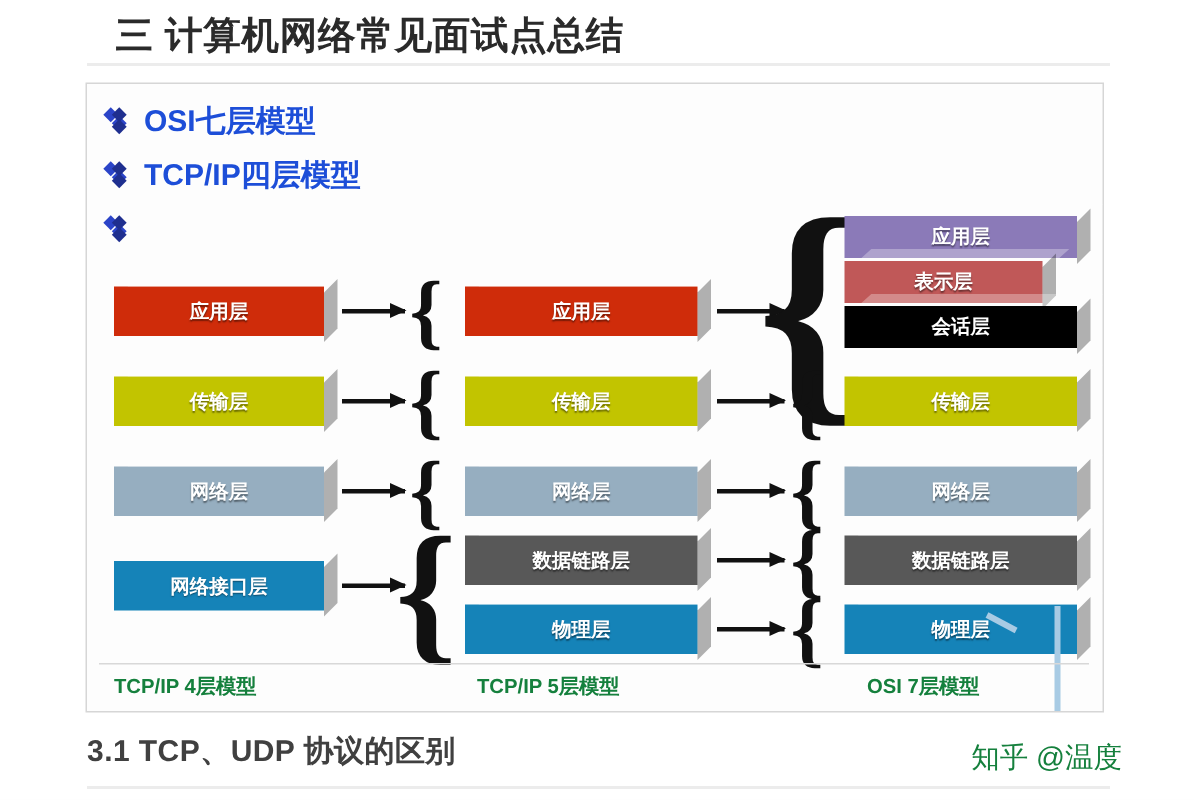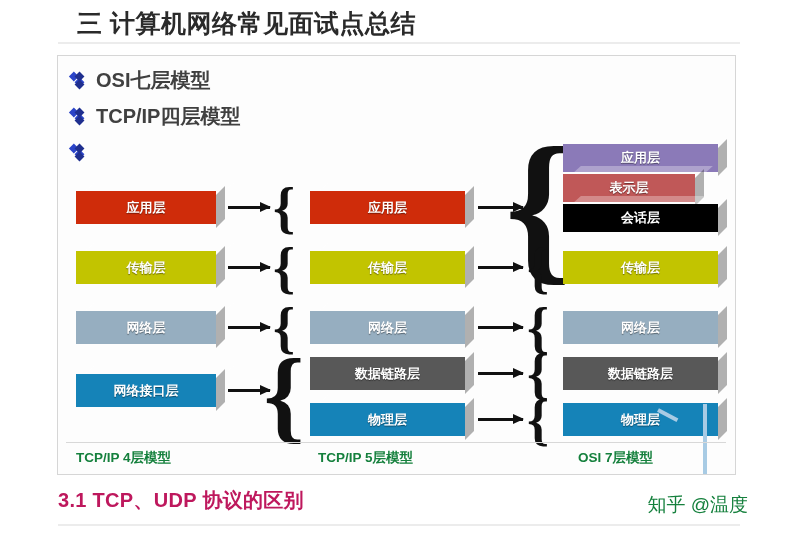--- a/index.html
+++ b/index.html
@@ -19,21 +19,21 @@
     letter-spacing:.5px;white-space:nowrap;margin-left:19px;
   }
   .rule-top{
     position:absolute;left:58px;top:42px;width:682px;height:2px;
     background:#ececec;
   }
 
   
   .h-sub{
     position:absolute;left:58px;top:487px;
-    font-size:20px;font-weight:bold;color:#be185d;
+    font-size:20px;font-weight:bold;color:#404040;
     letter-spacing:.3px;white-space:nowrap;
   }
   .rule-bot{
     position:absolute;left:58px;top:524px;width:682px;height:2px;
     background:#ececec;
   }
   .watermark{
     position:absolute;right:48px;top:492px;
     font-size:19px;color:#15803d;font-weight:normal;white-space:nowrap;
   }
@@ -50,21 +50,21 @@
   .bullet-row{display:flex;align-items:center;height:36px;}
   .dia{
     width:15px;height:15px;margin-right:9px;flex:0 0 auto;position:relative;
   }
   .dia::before,.dia::after{
     content:"";position:absolute;width:7px;height:7px;
     background:#1f2f8f;transform:rotate(45deg);
   }
   .dia::before{left:4px;top:0px;box-shadow:-4px 4px 0 #2b44c8, 4px 4px 0 #2b44c8;}
   .dia::after{left:4px;top:8px;background:#1f2f8f;}
-  .bullet-txt{font-size:20px;font-weight:bold;color:#404040;white-space:nowrap;}
+  .bullet-txt{font-size:20px;font-weight:bold;color:#1d4ed8;white-space:nowrap;}
 
   
   .diagram{position:absolute;left:0;top:0;width:677px;height:418px;}
 
   .box{
     position:absolute;box-sizing:border-box;
     display:flex;align-items:center;justify-content:center;
     color:#ffffff;font-weight:bold;white-space:nowrap;
     font-size:13px;
     text-shadow:0 1px 1px rgba(0,0,0,.45);

